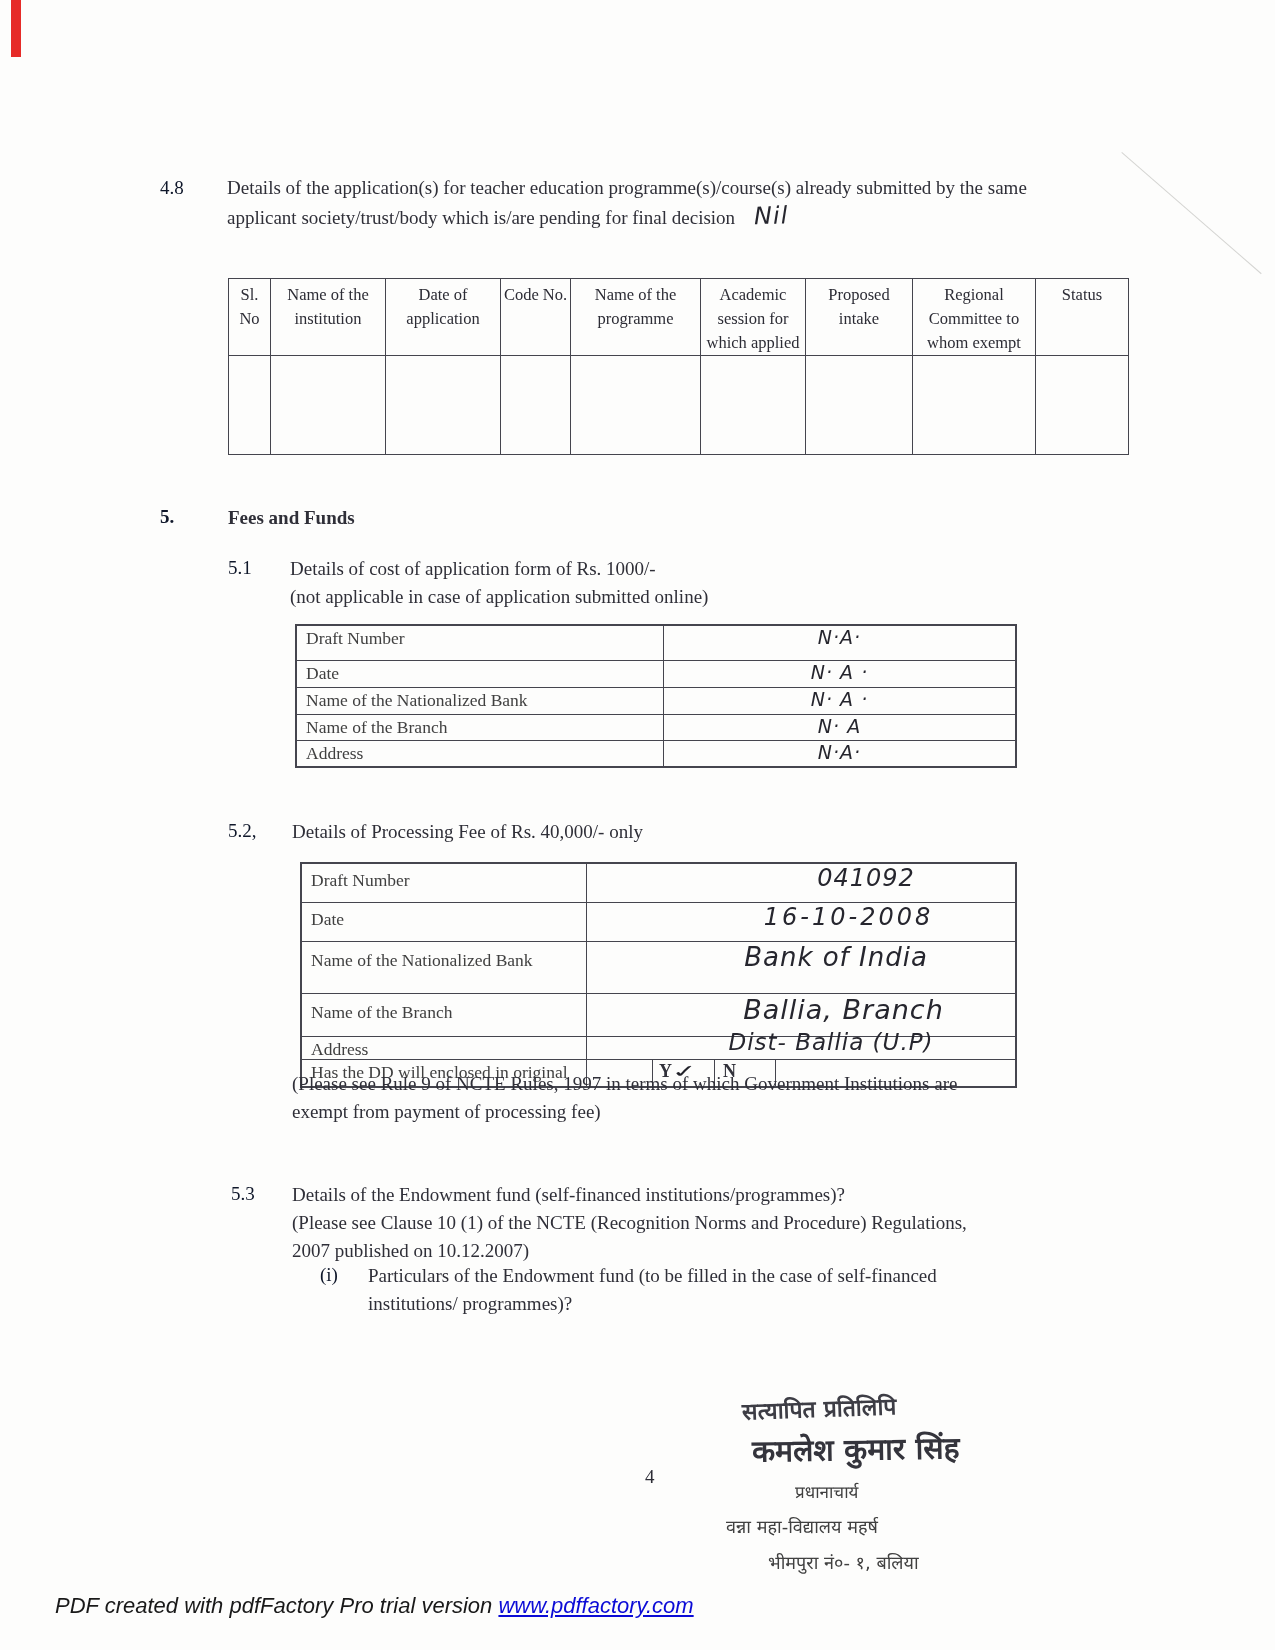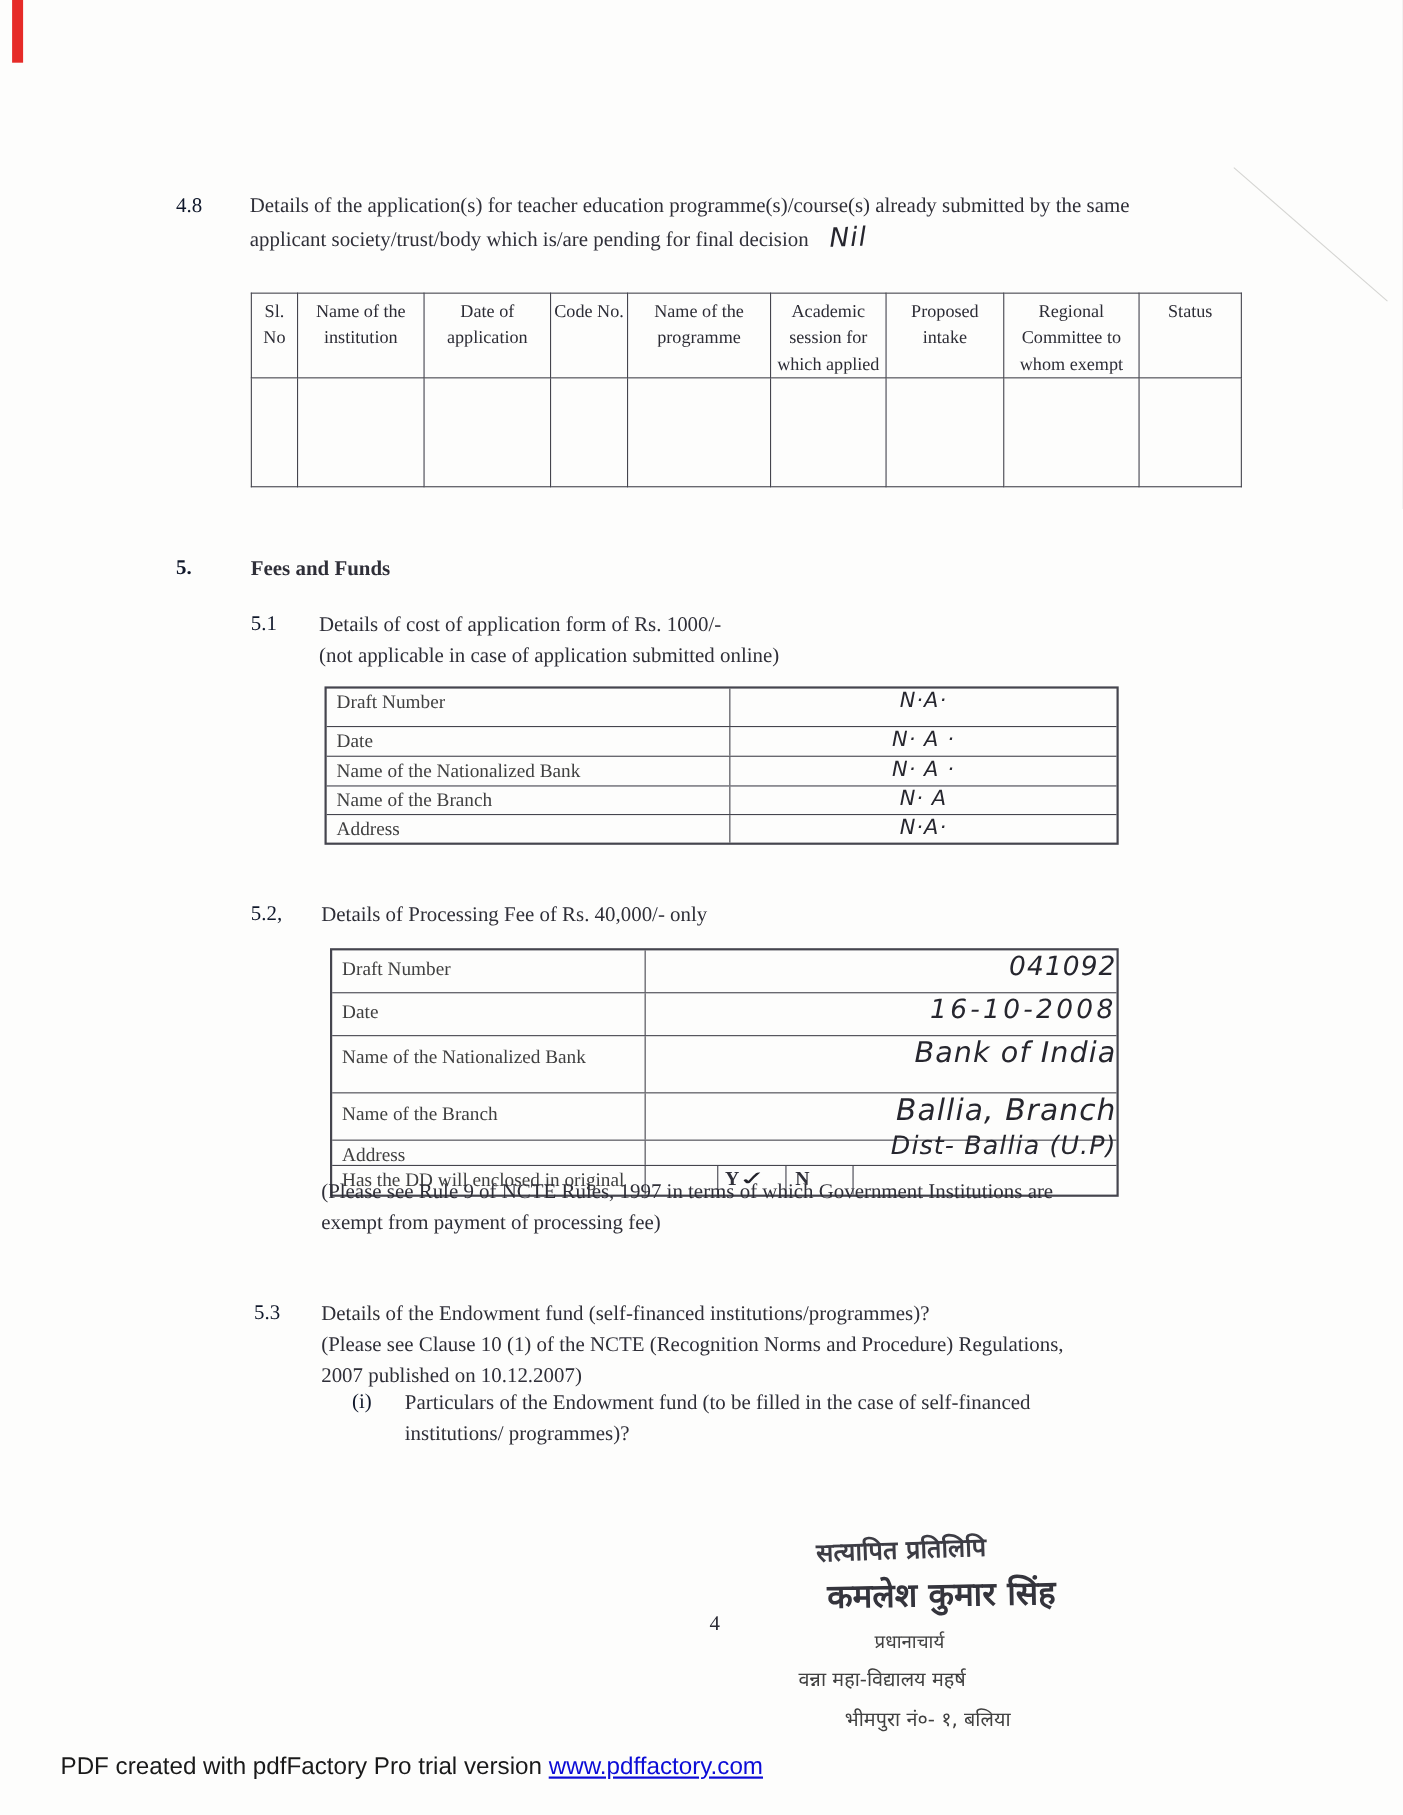--- a/index.html
+++ b/index.html
@@ -29,21 +29,21 @@
   .ftable{position:absolute;border:2px solid #45454e;background:transparent;}
   .trow{display:flex;border-top:1.4px solid #45454e;}
   .trow:first-child{border-top:none;}
   .tlabel{border-right:1.6px solid #45454e;font-size:17.5px;color:#404040;
         padding:2px 0 0 9px;box-sizing:border-box;}
   .tvalue{flex:1;text-align:center;}
   .t51 .tlabel{width:367px;}
   .t51 .tvalue{font-size:19px;}
   .t51 .receipt .tvalue{font-size:23px;}
   .t52 .tlabel{width:285px;}
-  .t52 .tvalue{text-align:right;}
+  .t52 .tvalue{text-align:center;}
   .v-draft{font-size:24px;padding-left:130px;}
   .v-date{font-size:24px;padding-left:95px;letter-spacing:3px;}
   .v-bank{font-size:26px;padding-left:70px;}
   .v-branch{font-size:27px;padding-left:85px;}
   .v-addr{font-size:23px;padding-left:60px;margin-top:-8px;}
   .ddcells{flex:1;display:flex;}
   .ddcell{border-left:1.6px solid #45454e;box-sizing:border-box;}
   .ddcell.first{border-left:none;width:65px;}
   .ddcell.ycell{width:62px;font-size:18px;font-weight:bold;padding:1px 0 0 6px;}
   .ddcell.ncell{width:61px;font-size:18px;font-weight:bold;padding:1px 0 0 8px;}
@@ -68,21 +68,21 @@
 
   <div class="red-mark"></div>
   <div class="faded-fold"></div>
 
   <div class="abs sec-num" style="left:160px;top:177px;">4.8</div>
   <div class="abs body-text" style="left:227px;top:174px;width:852px;">
     <span>Details of the application(s) for teacher education programme(s)/course(s) already submitted by the same applicant society/trust/body which is/are pending for final decision</span>
     <span class="hw nil">Nil</span>
   </div>
 
-  <table class="grid abs" style="left:228px;top:266px;border-radius:12px;">
+  <table class="grid abs" style="left:228px;top:278px;border-radius:12px;">
     <colgroup>
       <col style="width:42px">
         <col style="width:115px">
         <col style="width:115px">
       <col style="width:70px">
         <col style="width:130px">
         <col style="width:105px">
       <col style="width:107px">
         <col style="width:123px">
         <col style="width:93px">
@@ -198,17 +198,17 @@
   </div>
 
   <div class="abs stamp stamp-title" style="left:742px;top:1392px;">सत्यापित प्रतिलिपि</div>
   <div class="abs stamp stamp-sig" style="left:752px;top:1428px;">कमलेश कुमार सिंह</div>
   <div class="abs stamp stamp-faint" style="left:795px;top:1480px;font-size:17px;">प्रधानाचार्य</div>
   <div class="abs stamp stamp-faint" style="left:726px;top:1514px;font-size:18px;">वन्ना महा-विद्यालय महर्ष</div>
   <div class="abs stamp stamp-faint" style="left:768px;top:1550px;font-size:18px;">भीमपुरा नं०- १, बलिया</div>
 
   <div class="abs pagenum" style="left:645px;top:1466px;">4</div>
 
-  <div class="abs footer" style="left:55px;top:1593px;">
+  <div class="abs footer" style="left:55px;top:1593px;font-style:italic;">
     <span>PDF created with pdfFactory Pro trial version </span><a href="#">www.pdffactory.com</a>
   </div>
 
 </div>
 
 </body></html>

